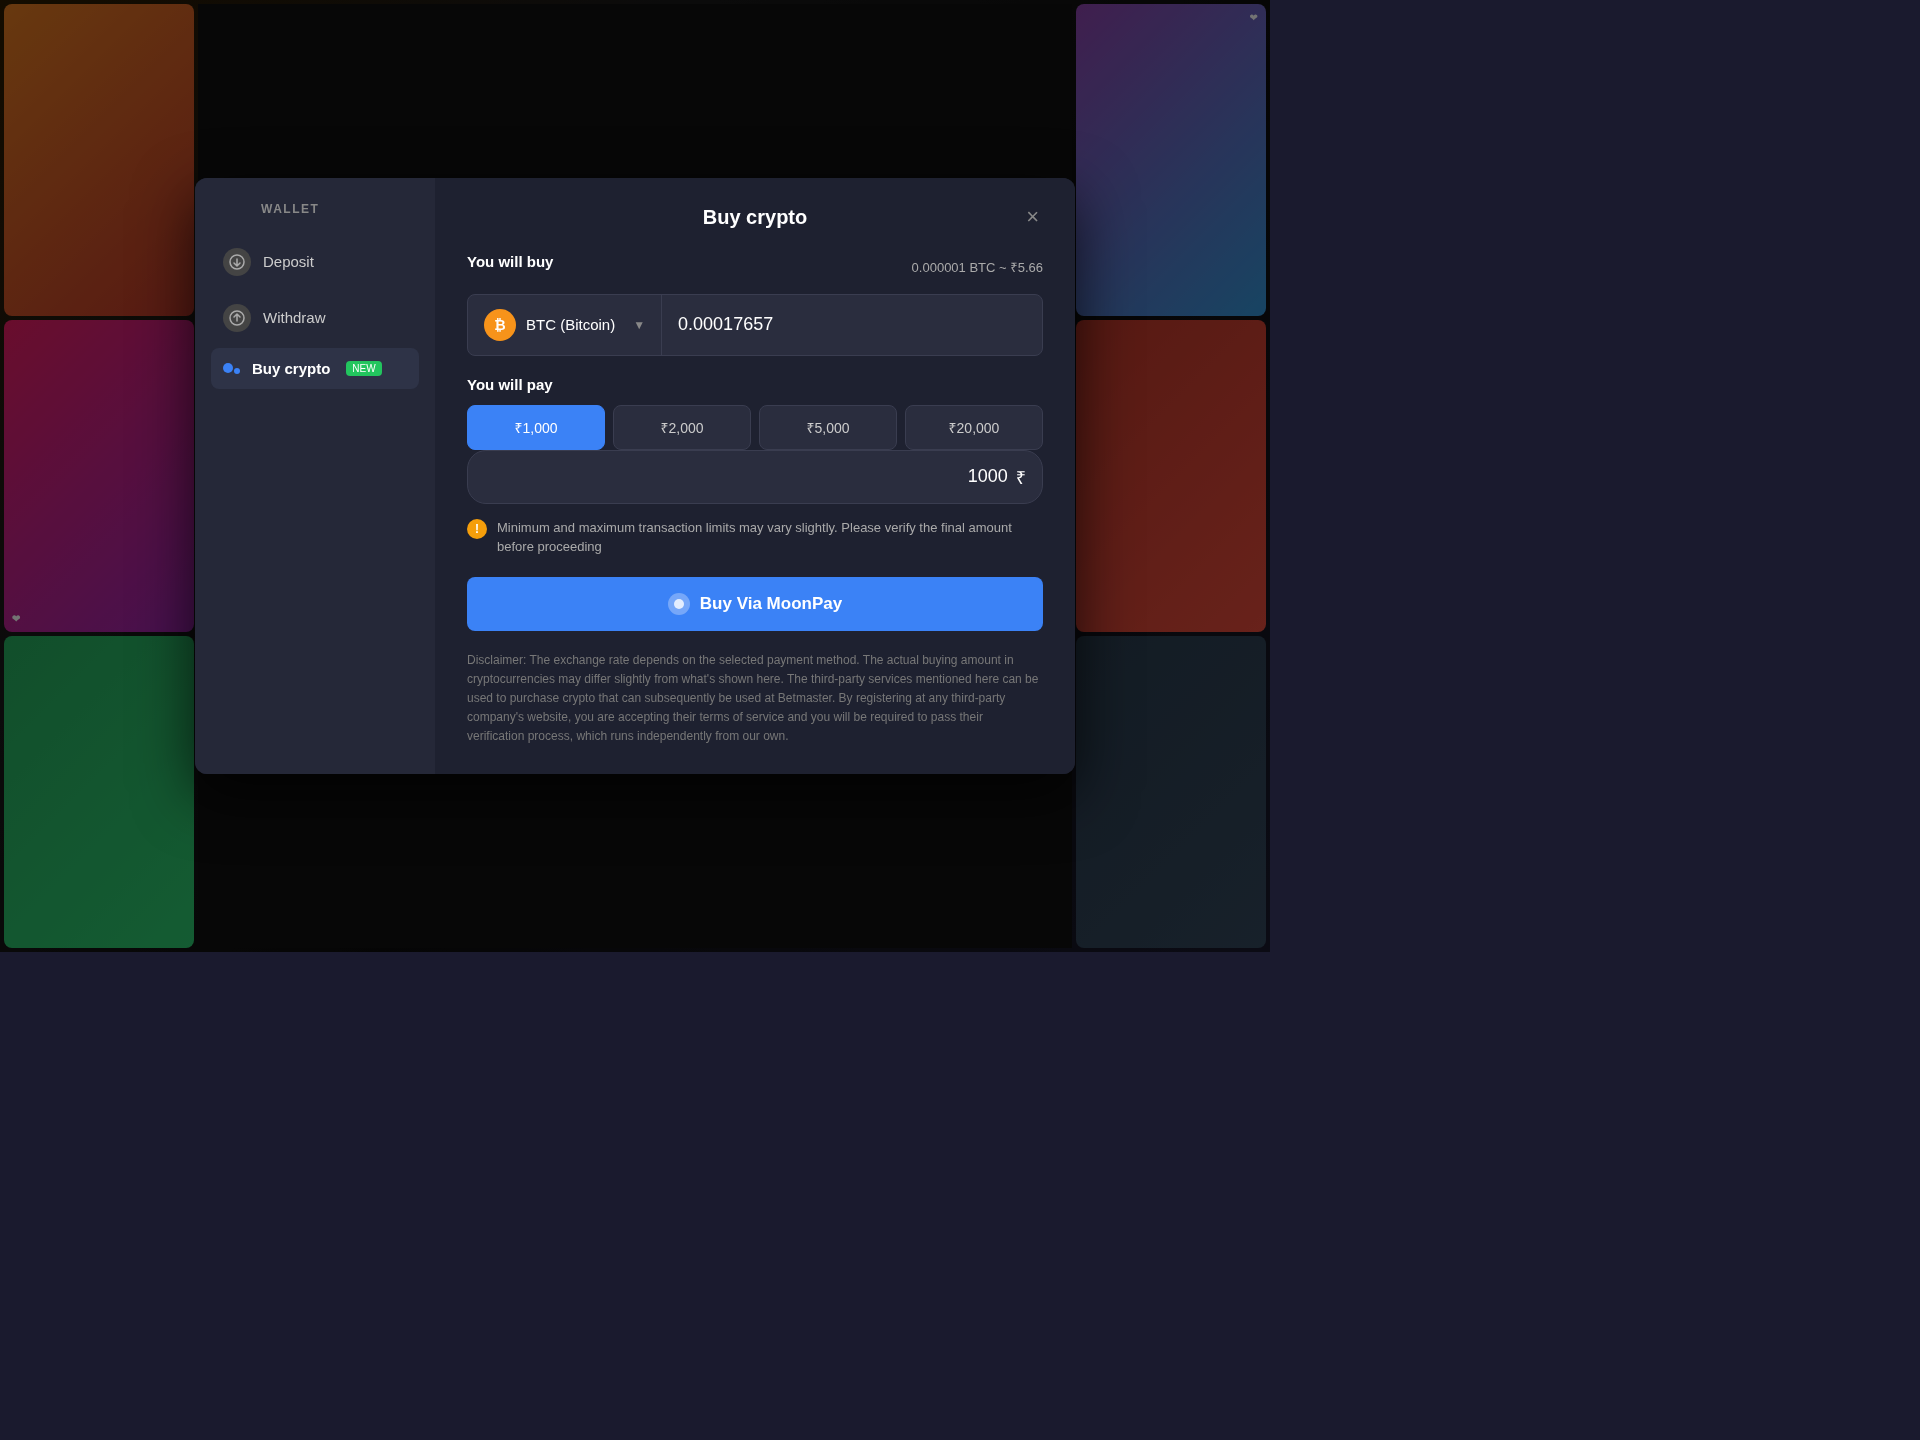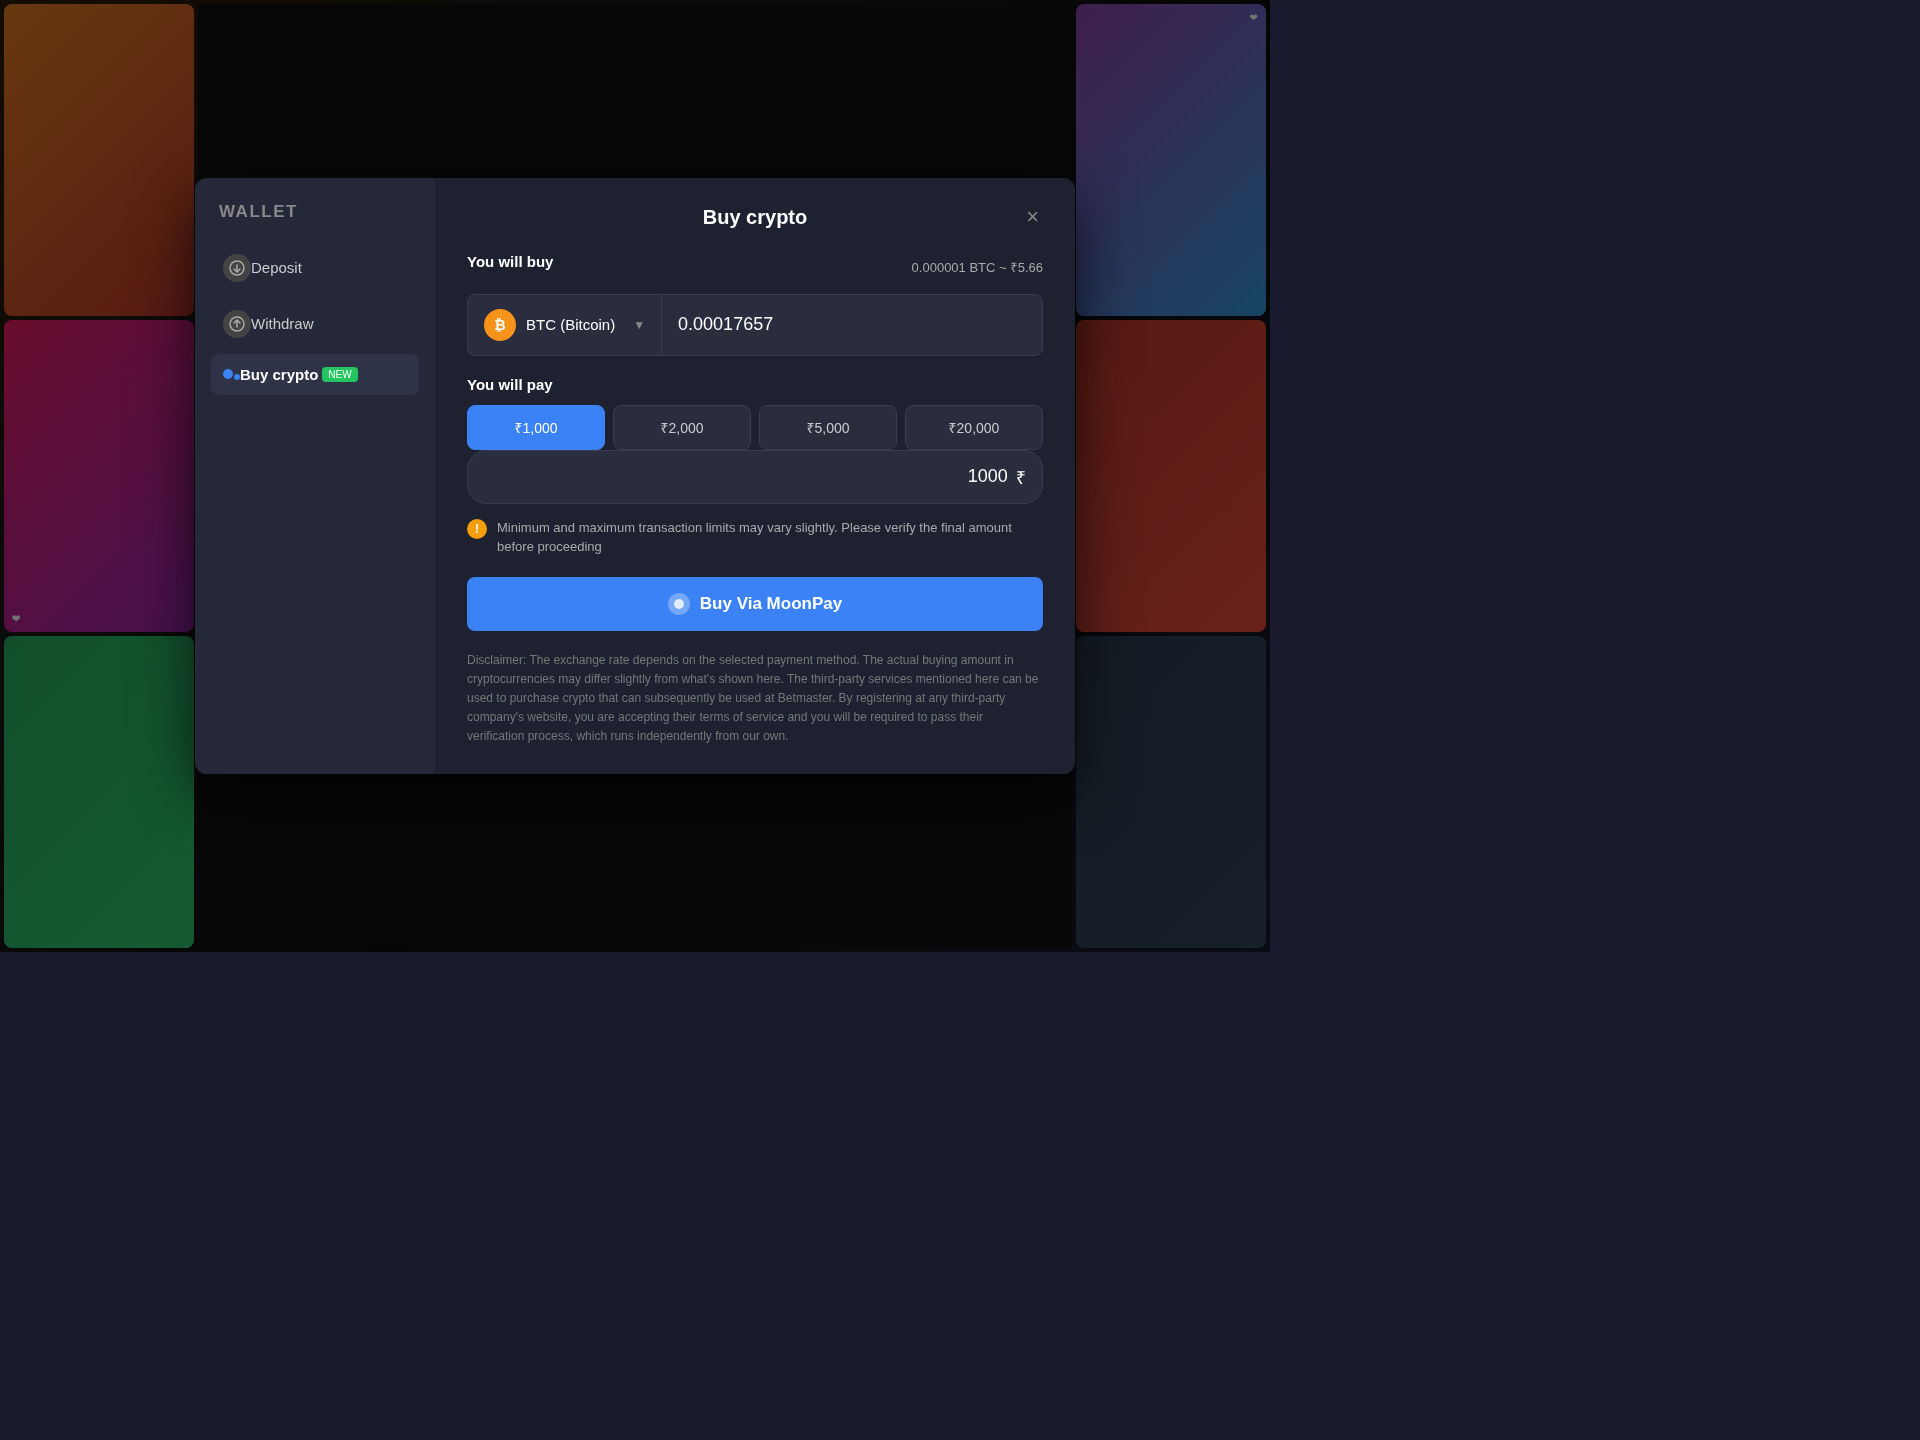--- a/index.html
+++ b/index.html
@@ -63,31 +63,33 @@
     
     .sidebar {
       width: 240px;
       background: #252838;
       padding: 24px 16px;
       flex-shrink: 0;
     }
 
     .sidebar-title {
       color: #888;
-      font-size: 17px;
+      font-size: 12px;
       font-weight: 600;
       letter-spacing: 1.5px;
       text-transform: uppercase;
       margin-bottom: 20px;
       padding-left: 8px;
+      margin-left: 42px;
     }
 
     .sidebar-item {
       display: flex;
       align-items: center;
+      gap: 12px;
       padding: 12px 12px;
       border-radius: 8px;
       cursor: pointer;
       margin-bottom: 4px;
       transition: background 0.2s;
     }
 
     .sidebar-item.active {
       background: #2e3347;
     }

